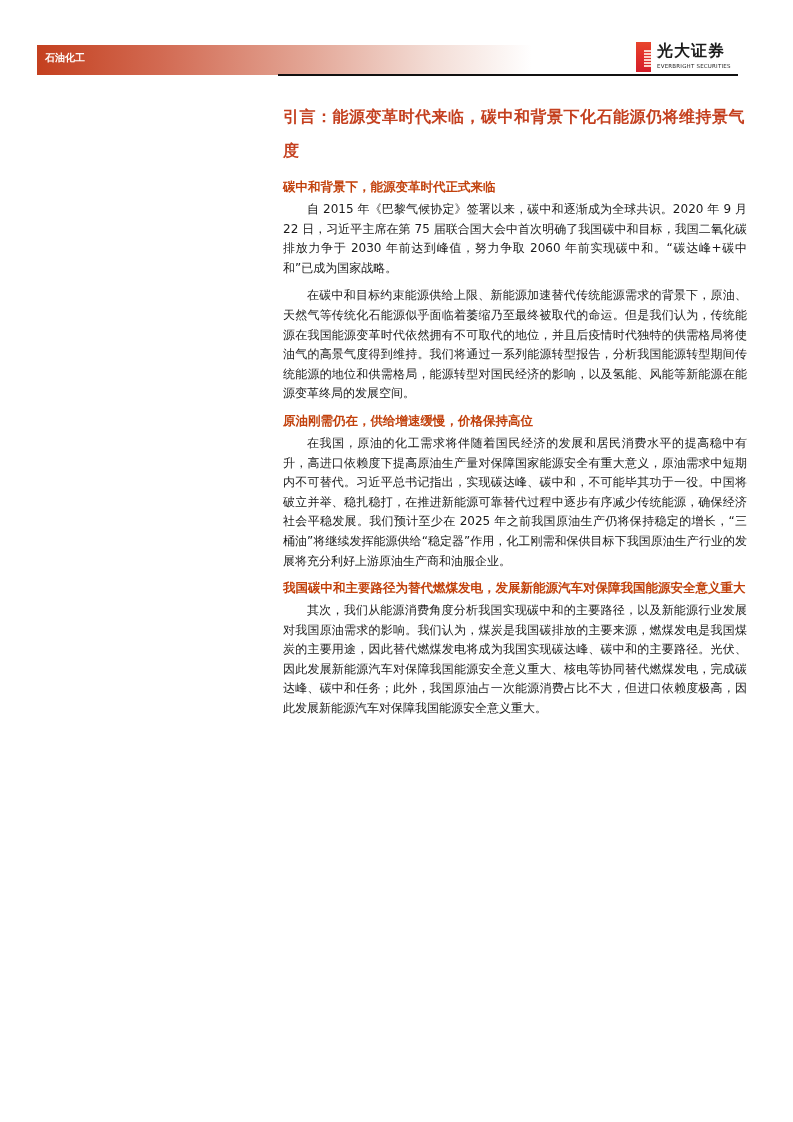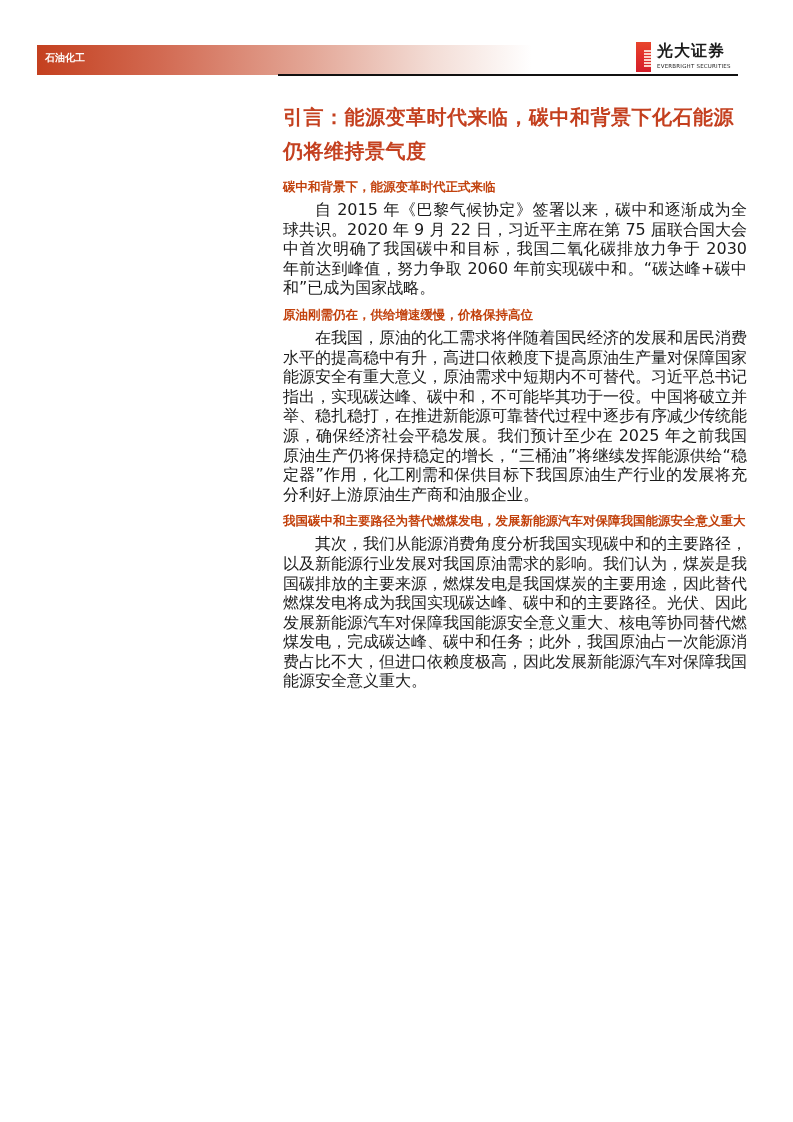--- a/index.html
+++ b/index.html
@@ -9,23 +9,23 @@
               background:linear-gradient(90deg,#c4401f 0%,#d26a52 25%,#e3a696 55%,#f3ddd6 80%,#ffffff 100%); }
   .hdr-band span { position:absolute; left:8px; top:6px; color:#fff; font-weight:bold; font-size:10px; letter-spacing:0px; }
   .hdr-rule { position:absolute; left:278px; top:74px; width:460px; height:1.5px; background:#111; }
   .logo { position:absolute; left:636px; top:41px; width:110px; height:32px;padding-left:24px; }
   .logo-mark { position:absolute; left:0; top:1px; width:15px; height:30px;
                background:linear-gradient(180deg,#e8452c 0%,#e02f2a 50%,#d41f2a 100%); }
   .logo-mark i { position:absolute; right:0; width:7px; height:1.5px; background:#fbd3c8; }
   .logo-cn { position:absolute; left:21px; top:0px; font-size:16px; font-weight:bold; color:#1a1a1a; letter-spacing:1px; }
   .logo-en { position:absolute; left:21px; top:22px; font-size:5.5px; color:#222; letter-spacing:0.2px; white-space:nowrap; }
   .main { position:absolute; left:283px; top:100px; width:464px; }
-  .title { color:#c4401f; font-weight:bold; font-size:20px; line-height:34px; margin:0 0 10px 0; letter-spacing:0.5px; }
+  .title { color:#c4401f; font-weight:bold; font-size:16px; line-height:34px; margin:0 0 10px 0; letter-spacing:0.5px; }
   .sub { color:#c2410c; font-weight:bold; font-size:12.5px; line-height:18px; margin:0 0 4px 0; }
-  .p { font-size:16px; line-height:19.6px; text-indent:2em; margin:0 0 8px 0; text-align:justify; }
+  .p { font-size:12px; line-height:19.6px; text-indent:2em; margin:0 0 8px 0; text-align:justify; }
 </style>
 </head>
 <body>
 
 <div class="hdr-band">
   <span>石油化工</span>
 </div>
 <div class="hdr-rule"></div>
 
 <div class="logo">
@@ -40,20 +40,21 @@
   <div class="logo-cn">光大证券</div>
   <div class="logo-en">EVERBRIGHT SECURITIES</div>
 </div>
 
 <div class="main">
   <h1 class="title">引言：能源变革时代来临，碳中和背景下化石能源仍将维持景气度</h1>
 
   <div>
     <h2 class="sub">碳中和背景下，能源变革时代正式来临</h2>
     <p class="p">自 2015 年《巴黎气候协定》签署以来，碳中和逐渐成为全球共识。2020 年 9 月 22 日，习近平主席在第 75 届联合国大会中首次明确了我国碳中和目标，我国二氧化碳排放力争于 2030 年前达到峰值，努力争取 2060 年前实现碳中和。“碳达峰+碳中和”已成为国家战略。</p>
+    <p class="p">在碳中和目标约束能源供给上限、新能源加速替代传统能源需求的背景下，原油、天然气等传统化石能源似乎面临着萎缩乃至最终被取代的命运。但是我们认为，传统能源在我国能源变革时代依然拥有不可取代的地位，并且后疫情时代独特的供需格局将使油气的高景气度得到维持。我们将通过一系列能源转型报告，分析我国能源转型期间传统能源的地位和供需格局，能源转型对国民经济的影响，以及氢能、风能等新能源在能源变革终局的发展空间。</p>
   </div>
 
   <div>
     <h2 class="sub">原油刚需仍在，供给增速缓慢，价格保持高位</h2>
     <p class="p">在我国，原油的化工需求将伴随着国民经济的发展和居民消费水平的提高稳中有升，高进口依赖度下提高原油生产量对保障国家能源安全有重大意义，原油需求中短期内不可替代。习近平总书记指出，实现碳达峰、碳中和，不可能毕其功于一役。中国将破立并举、稳扎稳打，在推进新能源可靠替代过程中逐步有序减少传统能源，确保经济社会平稳发展。我们预计至少在 2025 年之前我国原油生产仍将保持稳定的增长，“三桶油”将继续发挥能源供给“稳定器”作用，化工刚需和保供目标下我国原油生产行业的发展将充分利好上游原油生产商和油服企业。</p>
   </div>
 
   <div>
     <h2 class="sub">我国碳中和主要路径为替代燃煤发电，发展新能源汽车对保障我国能源安全意义重大</h2>
     <p class="p">其次，我们从能源消费角度分析我国实现碳中和的主要路径，以及新能源行业发展对我国原油需求的影响。我们认为，煤炭是我国碳排放的主要来源，燃煤发电是我国煤炭的主要用途，因此替代燃煤发电将成为我国实现碳达峰、碳中和的主要路径。光伏、因此发展新能源汽车对保障我国能源安全意义重大、核电等协同替代燃煤发电，完成碳达峰、碳中和任务；此外，我国原油占一次能源消费占比不大，但进口依赖度极高，因此发展新能源汽车对保障我国能源安全意义重大。</p>

